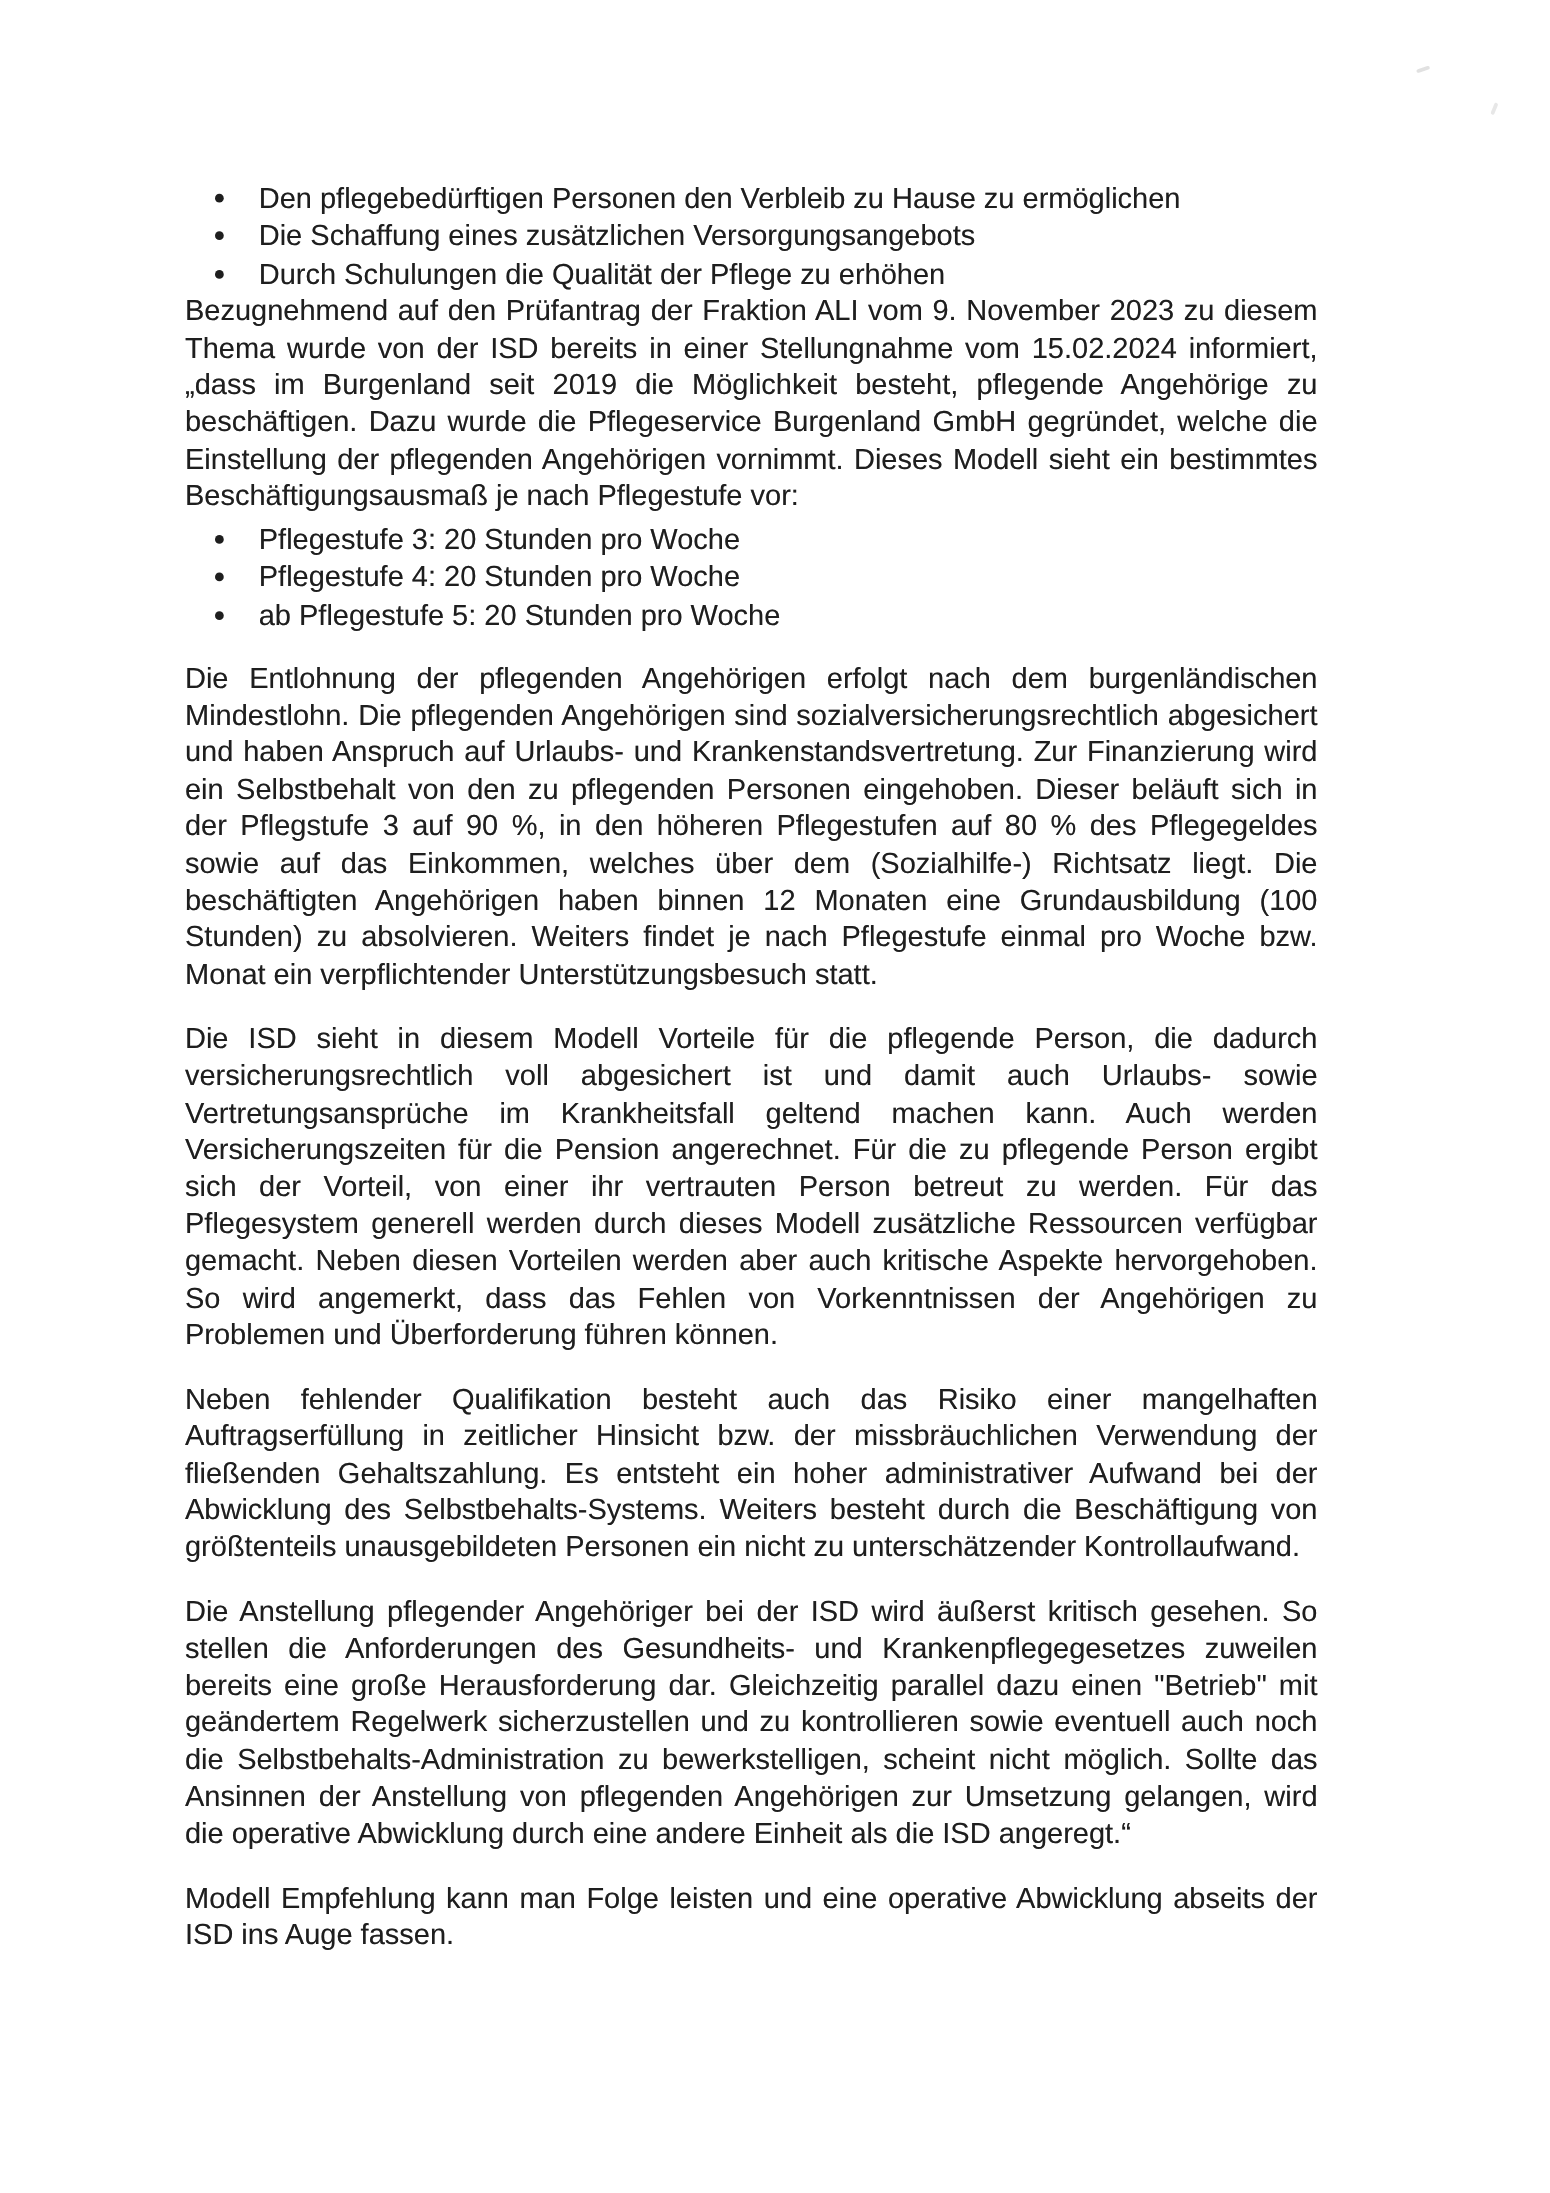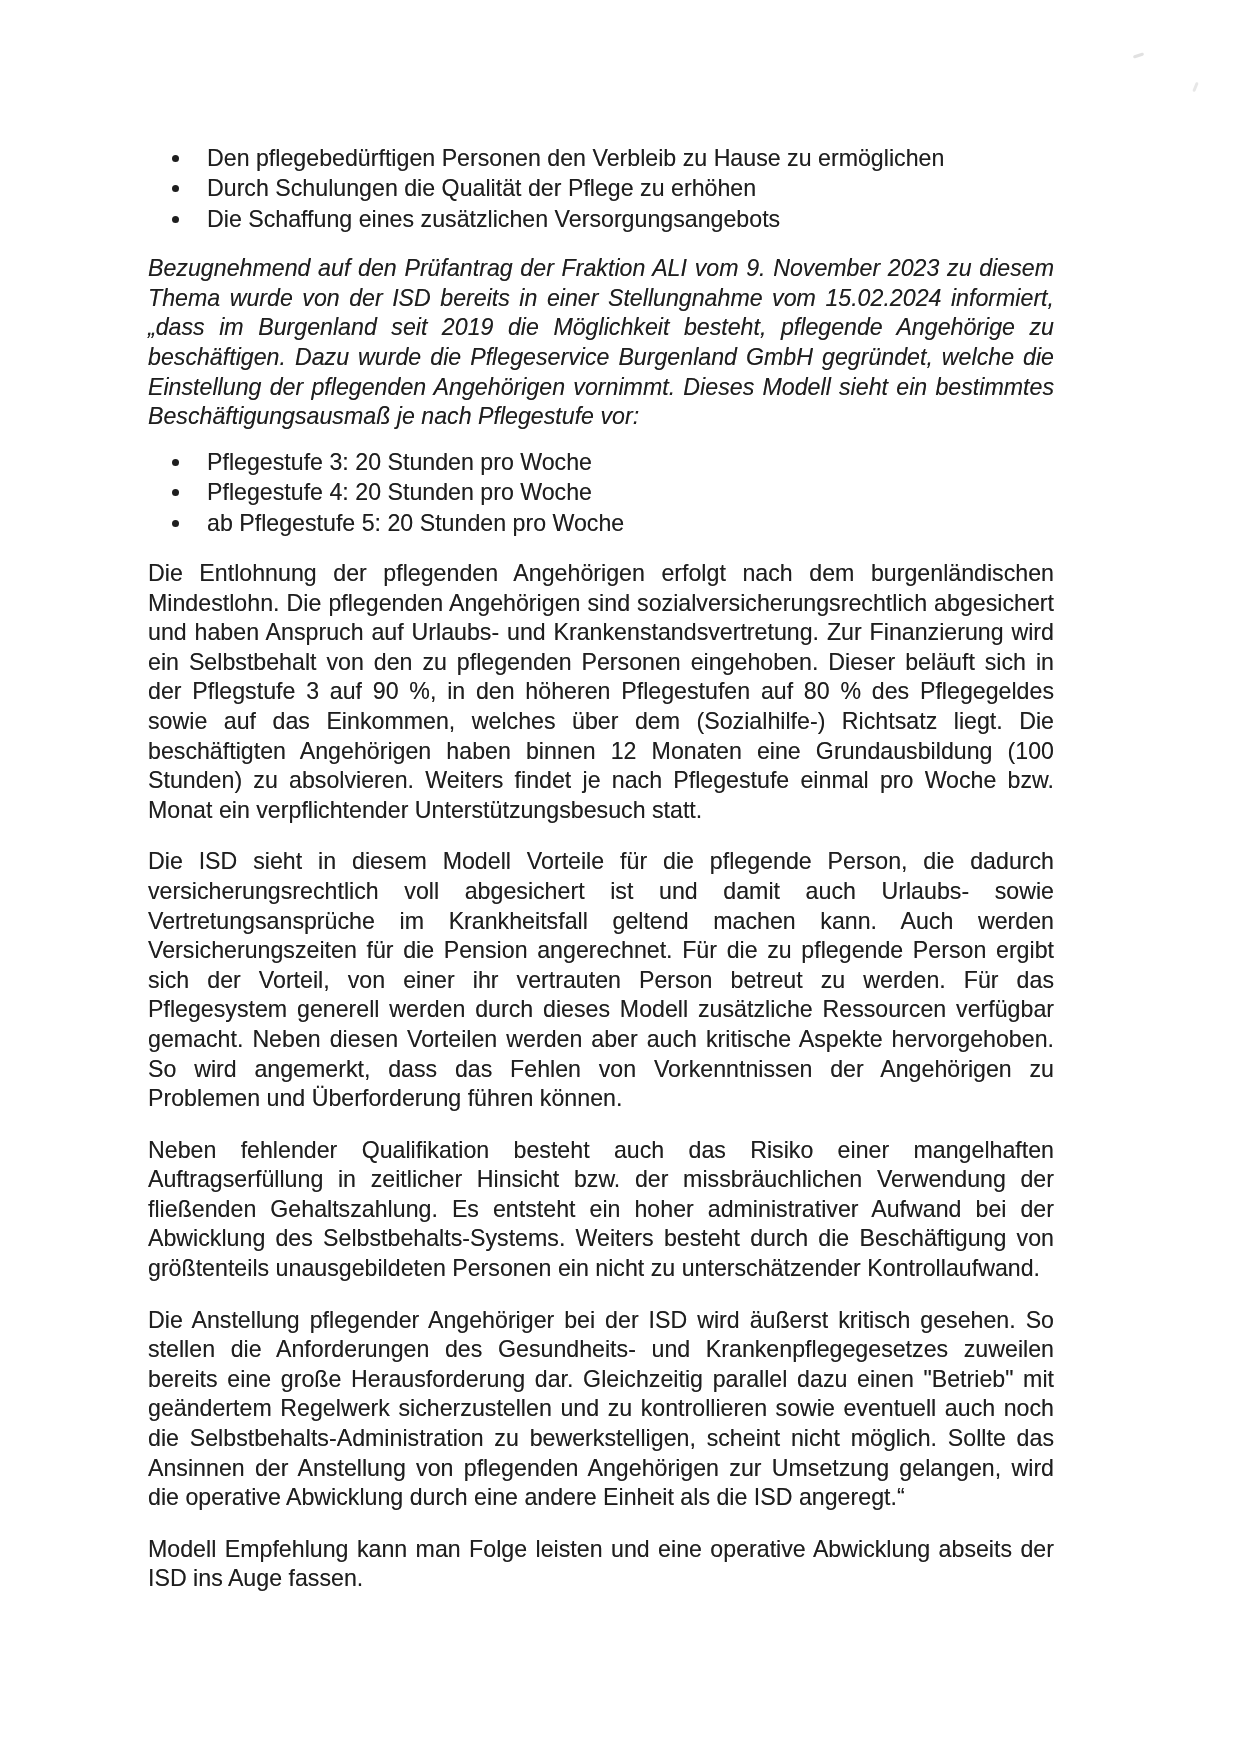--- a/index.html
+++ b/index.html
@@ -42,27 +42,27 @@
   }
   ul.bullets li .dot {
     position: absolute;
     left: 24px;
     top: 12px;
     width: 7px;
     height: 7px;
     border-radius: 50%;
     background: #1e1e1e;
   }
-  ul.bullets.top { margin-bottom: 20px; }
+  ul.bullets.top { }
   ul.bullets.stufe { margin-bottom: 21px; }
   p.para {
     margin: 0 0 22px 0;
     text-align: justify;
   }
-  p.para.intro { margin-bottom: 15px; font-style: italic; }
+  p.para.intro { margin-bottom: 4px; }
   p.para.last { margin-bottom: 0; }
   .artifact {
     position: absolute;
     background: #c9c9c9;
     opacity: 0.55;
   }
   .artifact.a1 {
     left: 1133px; top: 54px; width: 11px; height: 3px;
     transform: rotate(-18deg);
     border-radius: 2px;
@@ -84,25 +84,25 @@
 
   <div class="content">
 
     <ul class="bullets top">
       <li>
         <span class="dot"></span>
         <span>Den pflegebedürftigen Personen den Verbleib zu Hause zu ermöglichen</span>
       </li>
       <li>
         <span class="dot"></span>
-        <span>Durch Schulungen die Qualität der Pflege zu erhöhen</span>
+        <span>Die Schaffung eines zusätzlichen Versorgungsangebots</span>
       </li>
       <li>
         <span class="dot"></span>
-        <span>Die Schaffung eines zusätzlichen Versorgungsangebots</span>
+        <span>Durch Schulungen die Qualität der Pflege zu erhöhen</span>
       </li>
     </ul>
 
     <p class="para intro">Bezugnehmend auf den Prüfantrag der Fraktion ALI vom 9. November 2023 zu diesem Thema wurde von der ISD bereits in einer Stellungnahme vom 15.02.2024 informiert, „dass im Burgenland seit 2019 die Möglichkeit besteht, pflegende Angehörige zu beschäftigen. Dazu wurde die Pflegeservice Burgenland GmbH gegründet, welche die Einstellung der pflegenden Angehörigen vornimmt. Dieses Modell sieht ein bestimmtes Beschäftigungsausmaß je nach Pflegestufe vor:</p>
 
     <ul class="bullets stufe">
       <li>
         <span class="dot"></span>
         <span>Pflegestufe 3: 20 Stunden pro Woche</span>
       </li>

